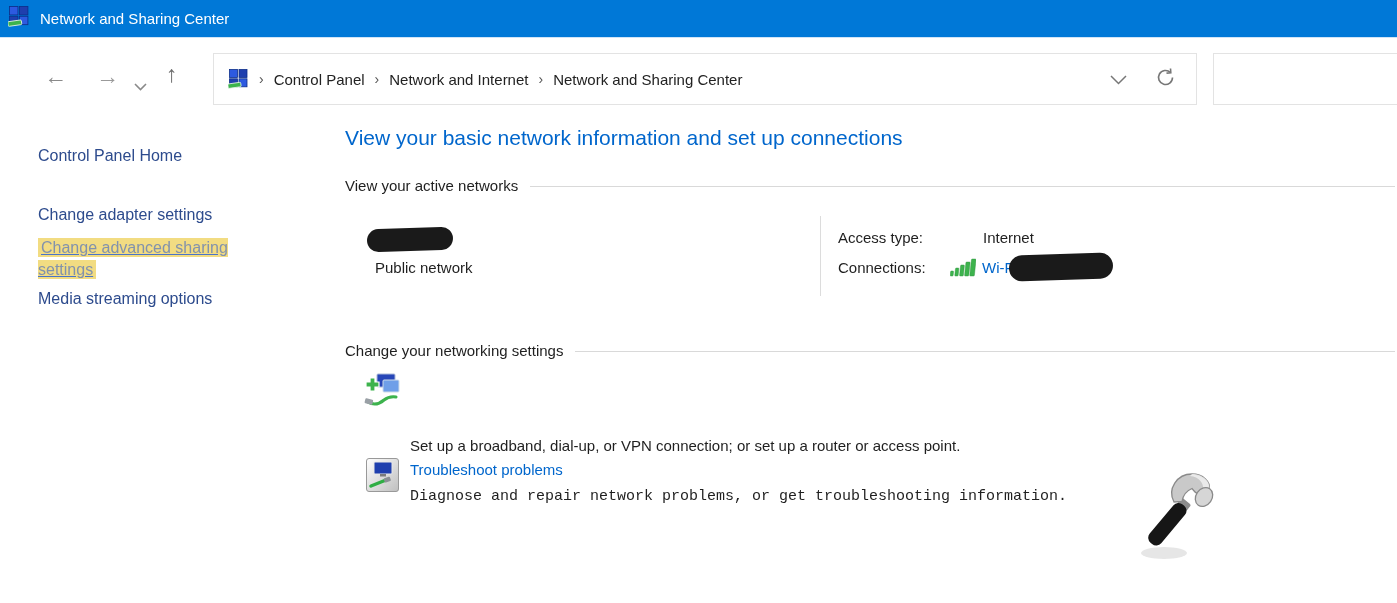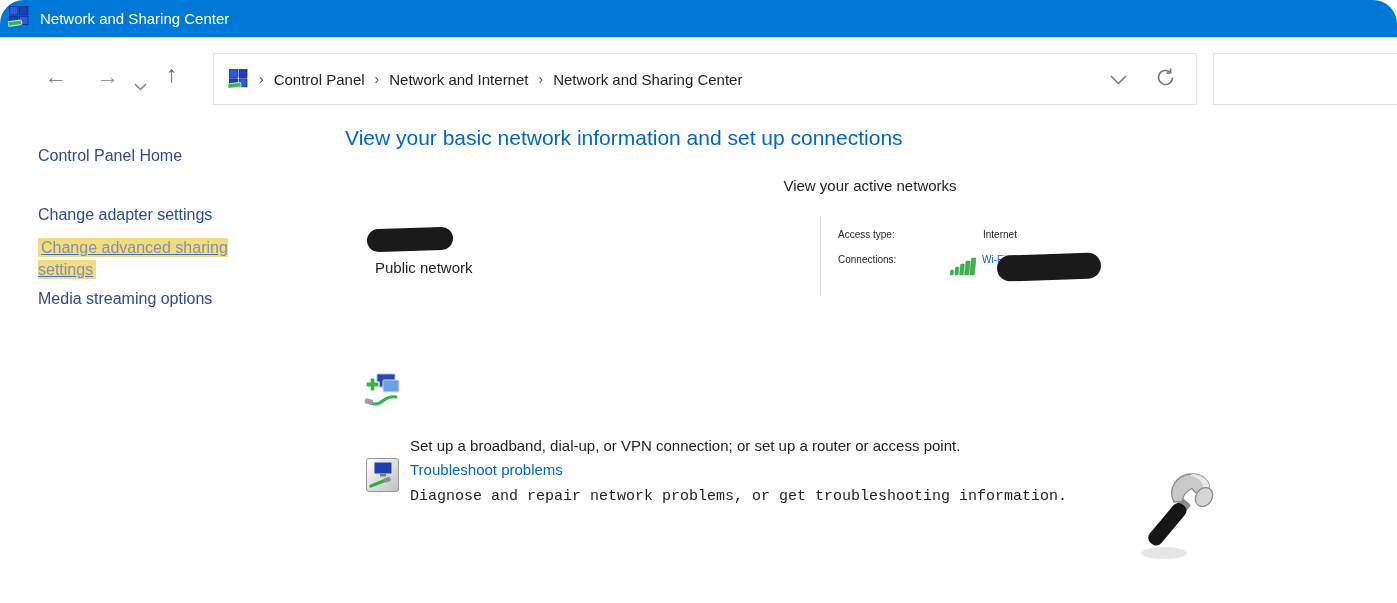--- a/index.html
+++ b/index.html
@@ -1,19 +1,19 @@
 <!DOCTYPE html>
 <html><head>
 <meta charset="utf-8">
 <style>
   * { margin:0; padding:0; box-sizing:border-box; }
   body { background:#fff; }
   #app {
     position:relative; width:1397px; height:603px; background:#ffffff;
-    overflow:hidden; font-family:"Liberation Sans", sans-serif; color:#1f1f1f;border-radius:24px;
+    overflow:hidden; font-family:"Liberation Sans", sans-serif; color:#1f1f1f;
   }
 
   
   .titlebar {
     position:absolute; left:0; top:0; width:1397px; height:38px;
     background:#0078d7; display:flex; align-items:center; padding-left:8px;
     border-bottom:1px solid #cfe4f7;
   }
   .titlebar .title { color:#ffffff; font-size:15px; margin-left:10px; }
 
@@ -49,32 +49,32 @@
   #sb-advanced { top:237px; width:222px; line-height:22px; }
   #sb-media    { top:290px; }
   .hl {
     background:#f2dc82; color:#8292ac; padding:1px 3px;
     text-decoration:underline; text-decoration-color:#4a74c8;
   }
 
   
   .page-heading { position:absolute; left:345px; top:126px; font-size:21px; font-weight:400; color:#0066cc; }
 
-  .section { position:absolute; left:345px; right:2px; display:flex; align-items:center; font-size:15px; color:#1f1f1f;flex-direction:column; }
+  .section { position:absolute; left:345px; right:2px; display:flex; align-items:center; font-size:15px; color:#1f1f1f; }
   #sec-active { top:177px; }
   #sec-change { top:342px; }
   .section .rule { flex:1; height:1px; background:#d9d9d9; margin-left:12px; margin-top:2px; }
 
   .redact { background:#1a1a1a; border-radius:13px; }
   #blob-network { position:absolute; left:367px; top:228px; width:86px; height:23px; transform:rotate(-2deg); }
   #public-network { position:absolute; left:375px; top:259px; font-size:15px; }
 
   .vdivider { position:absolute; left:820px; top:216px; width:1px; height:80px; background:#dcdcdc; }
 
-  .detail-row { position:absolute; left:838px; display:flex; font-size:10px; }
+  .detail-row { position:absolute; left:838px; display:flex; align-items:center; font-size:15px; }
   #row-access { top:229px; }
   #row-conn   { top:254px; }
   #row-access .detail-label { width:145px; }
   #row-conn   .detail-label { width:112px; }
   .wifi-icon { margin-right:6px; margin-top:3px; }
   .blue-link { color:#0066cc; cursor:pointer; text-decoration:none; }
   #blob-wifi { display:inline-block; width:104px; height:26px; margin-left:-8px; transform:rotate(-2deg); vertical-align:middle; }
 
   .task-icon { position:absolute; cursor:pointer; }
   #icon-setup { left:362px; top:372px; }
@@ -187,20 +187,21 @@
           <rect x="16.4" y="4" width="4.2" height="14" rx="0.8"></rect>
           <rect x="21.6" y="1" width="4.6" height="17" rx="0.8"></rect>
         </g>
       </svg>
     </span>
     <a class="blue-link">Wi-Fi</a>
     <span class="redact" id="blob-wifi"></span>
   </div>
 
   <div class="section" id="sec-change">
+    <span>Change your networking settings</span>
     <span class="rule"></span>
   </div>
 
   <span class="task-icon" id="icon-setup">
     <svg width="38" height="36" viewBox="0 0 38 36">
       <rect x="15" y="2" width="18" height="13" rx="1" fill="#2746b8" stroke="#aab8d8"></rect>
       <rect x="21" y="8" width="16" height="12" rx="1" fill="#6f9fe8" stroke="#cfdcea"></rect>
       <path d="M4,10 h4 V6 h5 v4 h4 v5 h-4 v4 H8 v-4 H4 z" fill="#3db34d" stroke="#ffffff" stroke-width="1.2"></path>
       <path d="M6,30 q8,5 16,-2 q5,-4 12,-3" fill="none" stroke="#3db34d" stroke-width="3" stroke-linecap="round"></path>
       <rect x="3" y="27" width="8" height="5" rx="1" fill="#9aa0a6" transform="rotate(14 7 29)"></rect>

